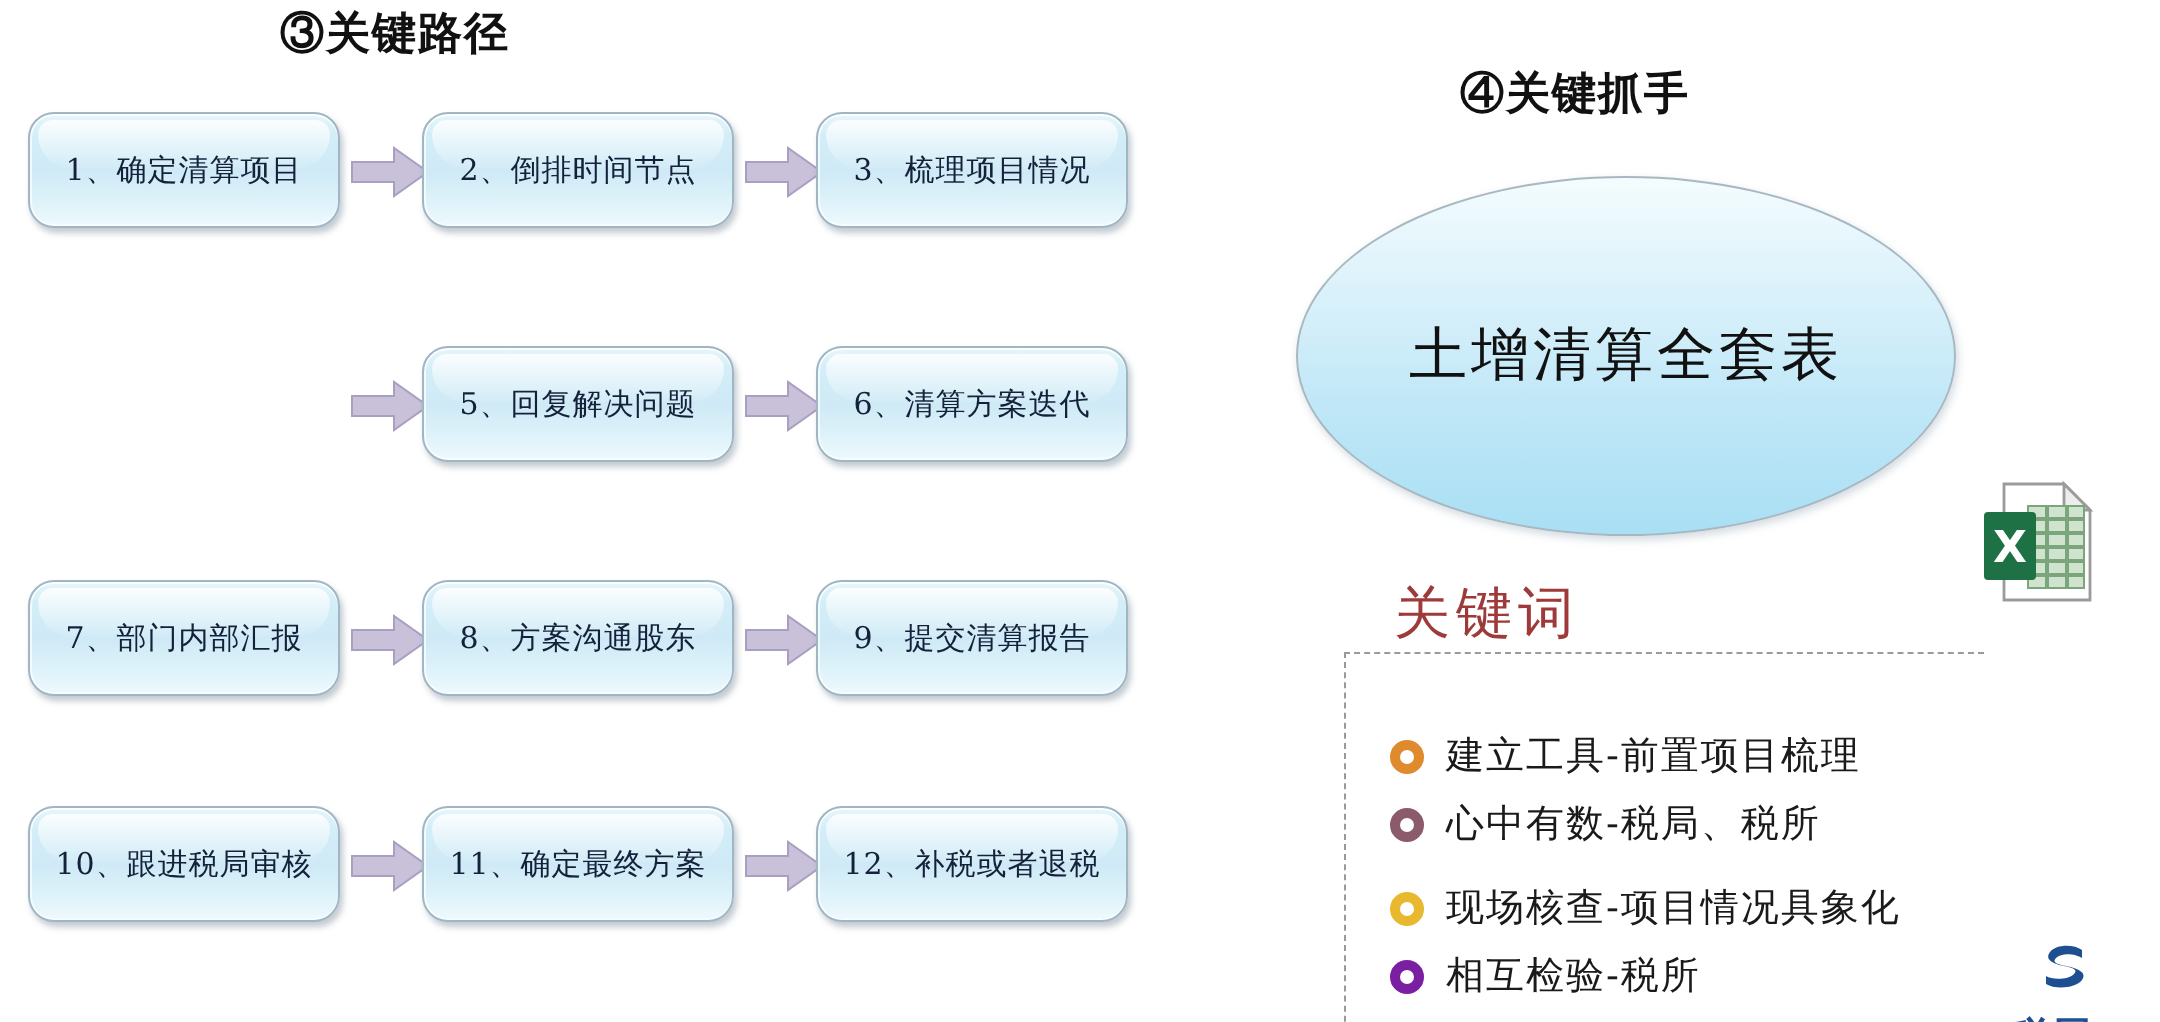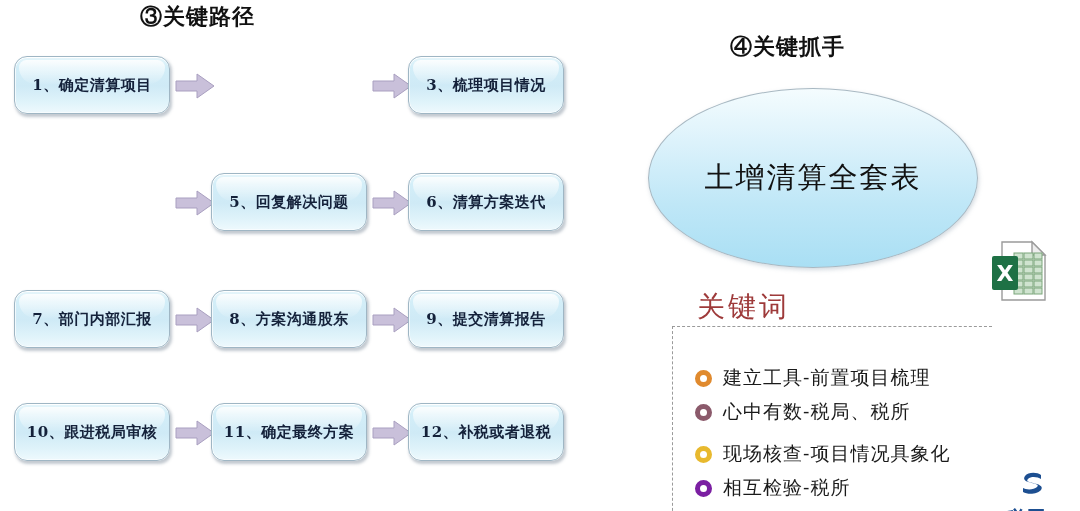--- a/index.html
+++ b/index.html
@@ -41,21 +41,21 @@
   }
   .flow-box::before{
     content:"";position:absolute;left:4px;right:4px;top:3px;height:42%;
     border-radius:10px 10px 22px 22px;
     background:linear-gradient(180deg,rgba(255,255,255,.85),rgba(255,255,255,.05));
     pointer-events:none;
   }
   .flow-label{
     position:relative;z-index:2;
     font-family:"DejaVu Serif","Liberation Serif",serif;
-    font-weight:bold;font-size:15px;color:#14213a;
+    font-weight:normal;font-size:15px;color:#14213a;
     white-space:nowrap;letter-spacing:.5px;text-align:right;
   }
 
   
   .arrow{position:absolute;width:40px;height:28px;}
   .arrow svg{display:block;width:40px;height:28px;}
 
   
   #ellipse{
     position:absolute;left:648px;top:88px;width:330px;height:180px;
@@ -121,20 +121,23 @@
 
 <div class="flow-grid">
 
   <div class="flow-box" style="left:14px;top:56px">
     <span class="flow-label">1、确定清算项目</span>
   </div>
   <div class="arrow" style="left:175px;top:72px">
     <svg viewBox="0 0 40 28">
         <path d="M1 9 H22 V2 L39 14 L22 26 V19 H1 Z" fill="#c9c0da" stroke="#a99fc0" stroke-width="1"></path>
       </svg>
+  </div>
+  <div class="flow-box" style="left:211px;top:56px">
+    <span class="flow-label">2、倒排时间节点</span>
   </div>
   <div class="arrow" style="left:372px;top:72px">
     <svg viewBox="0 0 40 28">
         <path d="M1 9 H22 V2 L39 14 L22 26 V19 H1 Z" fill="#c9c0da" stroke="#a99fc0" stroke-width="1"></path>
       </svg>
   </div>
   <div class="flow-box" style="left:408px;top:56px">
     <span class="flow-label">3、梳理项目情况</span>
   </div>
 

